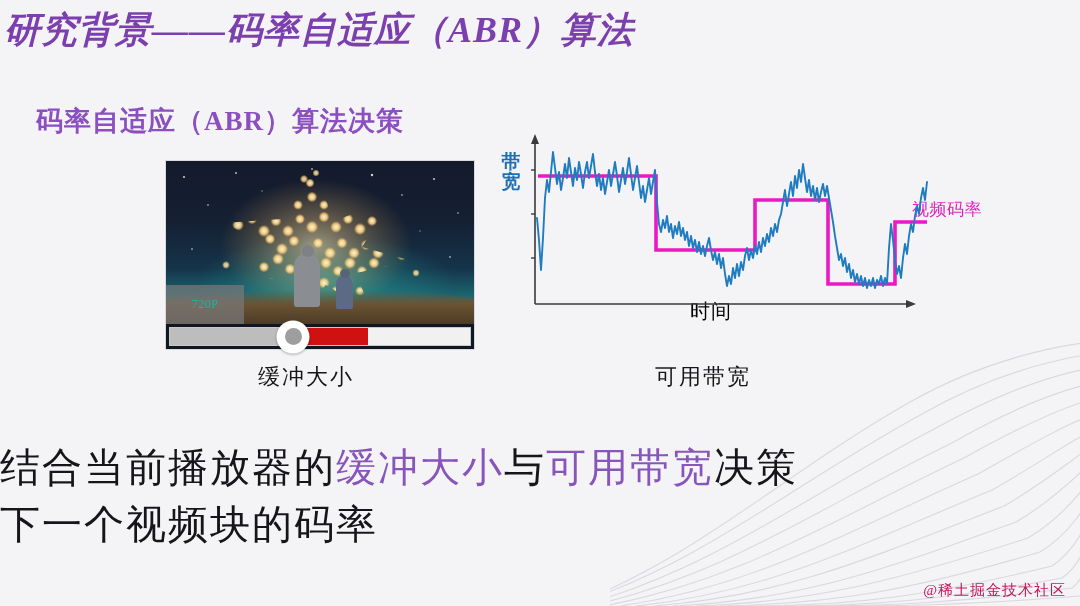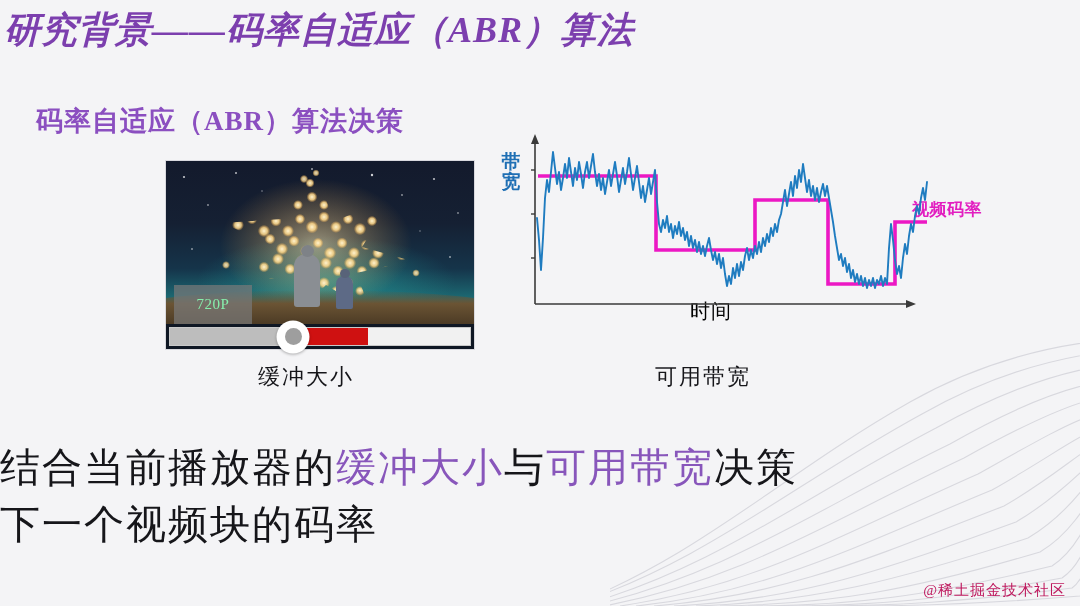--- a/index.html
+++ b/index.html
@@ -102,27 +102,27 @@
     border-radius: 8px 8px 2px 2px;
   }
   .figure-child::before {
     content:"";
     position:absolute; left:4px; top:-7px;
     width:10px; height:9px;
     background:#586379; border-radius:50%;
   }
   .quality-badge {
     position: absolute;
-    left: 8px;
+    left: 0;
     top: 124px;
     width: 78px;
     height: 39px;
     background: rgba(120,120,120,0.72);
-    color: #86efac;
-    font-size: 15px;
+    color: #14b8a6;
+    font-size: 12px;
     display: flex;
     align-items: center;
     justify-content: center;
     letter-spacing: 0.5px;
   }
   .progress-track {
     position: absolute;
     left: 3px;
     top: 166px;
     width: 302px;
@@ -193,21 +193,21 @@
     top: 298px;
     font-size: 20px;
     color: #000000;
     letter-spacing: 1px;
   }
   .legend-bitrate {
     position: absolute;
     left: 912px;
     top: 198px;
     font-size: 17px;
-    font-weight: 700;
+    font-weight: 400;
     color: #e21ec0;
     letter-spacing: 0.5px;
     white-space: nowrap;
   }
 
   
   .caption {
     position: absolute;
     font-size: 22px;
     color: #16161a;

